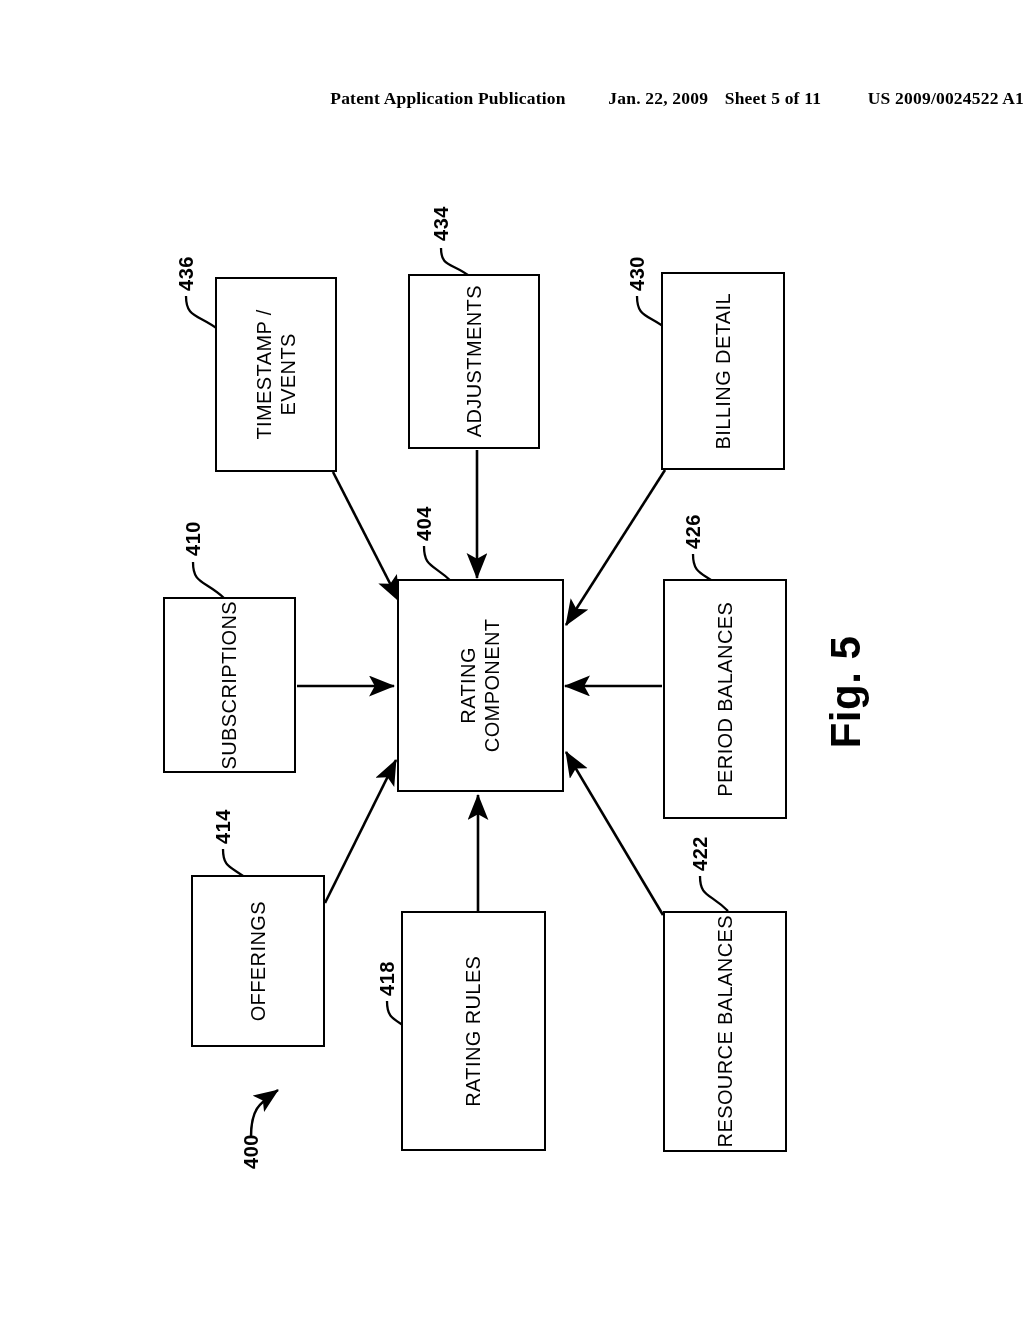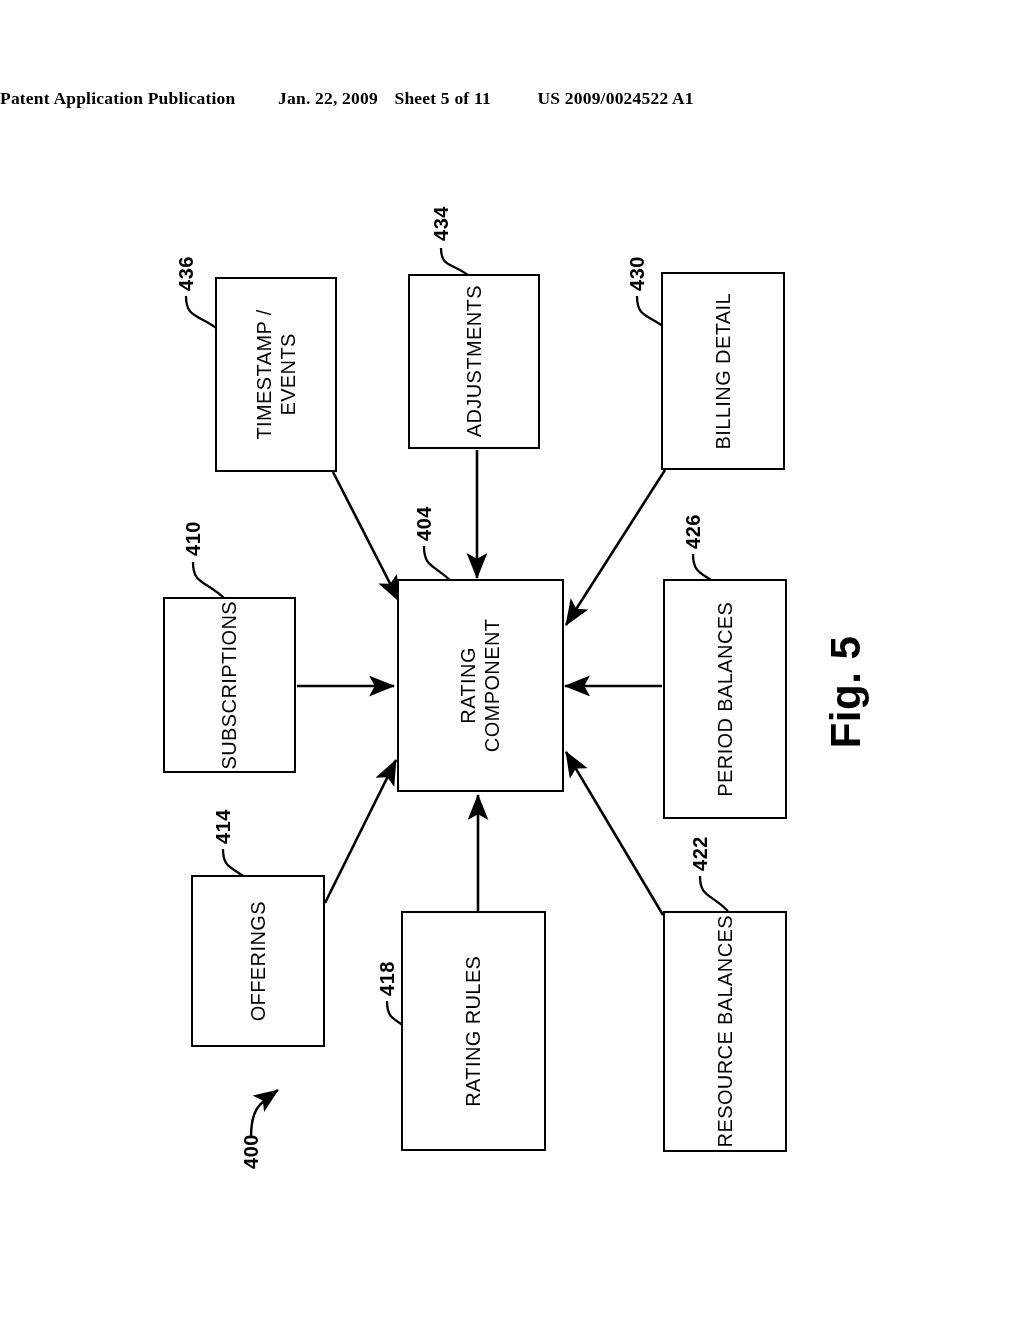--- a/index.html
+++ b/index.html
@@ -15,21 +15,21 @@
     color: #000000;
     overflow: hidden;
   }
 
   
   #patent-header {
     position: absolute;
     top: 88px;
     left: 0;
     width: 1024px;
-    text-align: left;
+    text-align: right;
     font-family: "Liberation Serif", serif;
     font-weight: bold;
     font-size: 17.5px;
     letter-spacing: 0.2px;
     white-space: nowrap;
   }
   #patent-header .h-pub { }
   #patent-header .h-date { margin-left: 38px; }
   #patent-header .h-sheet { margin-left: 12px; }
   #patent-header .h-num { margin-left: 42px; }

